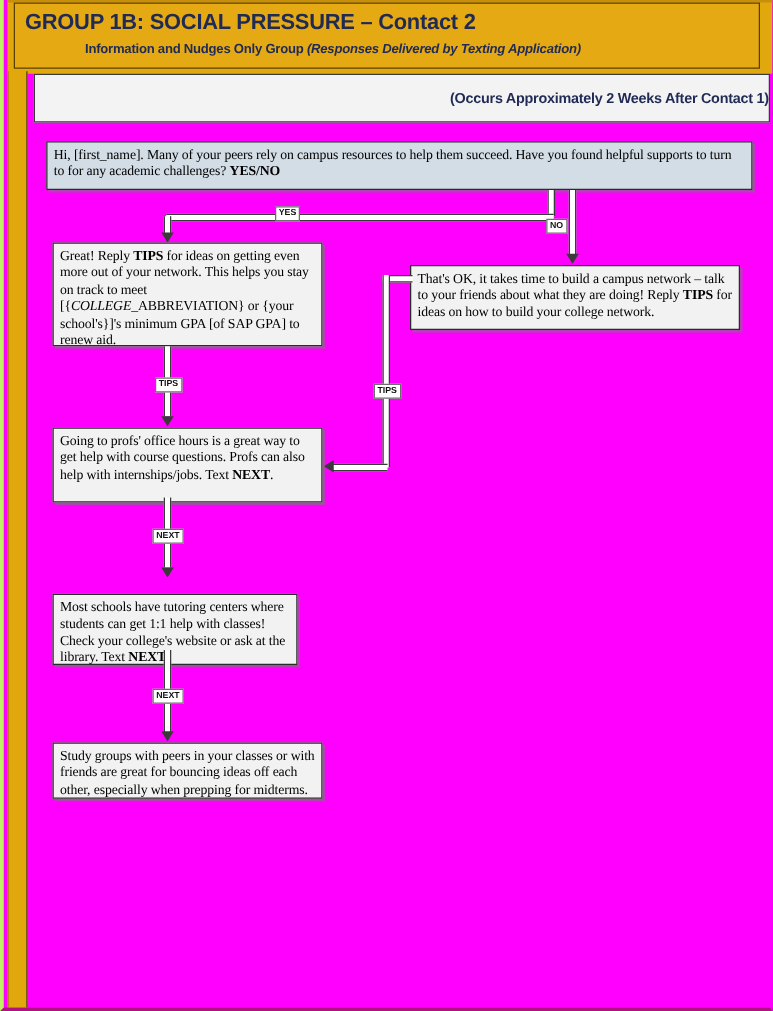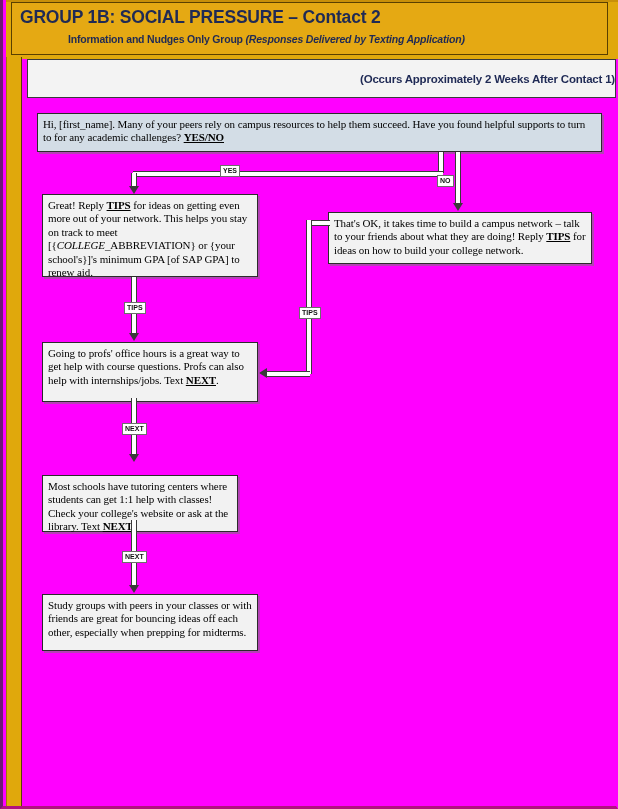--- a/index.html
+++ b/index.html
@@ -5,21 +5,21 @@
   html,body{margin:0;padding:0;}
   body{
     width:618px;height:809px;overflow:hidden;
     background:#cf00cf;
     font-family:"Liberation Sans", sans-serif;
   }
   #page{
     position:relative;width:618px;height:809px;
     background:#ff00ff;
     box-sizing:border-box;
-    border-left:3px solid #701a75;
+    border-left:3px solid #bef264;
     border-bottom:3px solid #b0127f;
     border-right:2px solid #ff00ff;
   }
   
   .gold-strip{
     position:absolute;left:3px;top:0;width:612px;height:57px;
     background:#e0a80c;
     border-top:2px solid #c8900a;
   }
   .gold-header{
@@ -66,32 +66,32 @@
   .msgbox{
     position:absolute;box-sizing:border-box;
     background:#f2f2f2;
     border:1px solid #2b2b2b;
     box-shadow:2px 2px 0 rgba(120,120,120,0.55);
     font-family:"Liberation Serif", serif;
     font-size:11px;line-height:13.4px;color:#000;
     padding:4px 5px 3px 5px;
     letter-spacing:-0.1px;
   }
-  .msgbox b{font-weight:bold;text-decoration:underline;}
+  .msgbox b{font-weight:bold;}
   .msgbox i{font-style:italic;}
   .box-q{
     left:14px;top:14px;width:565px;height:39px;
     background:#d3dde6;
     border:1px solid #2b2b2b;
   }
   .box-great{ left:19px;top:95px;width:216px;height:83px; }
   .box-ok{ left:305px;top:113px;width:264px;height:52px; }
   .box-profs{ left:19px;top:243px;width:216px;height:60px; }
   .box-tutor{ left:19px;top:376px;width:196px;height:57px; }
-  .box-study{ left:19px;top:495px;width:216px;height:57px; }
+  .box-study{ left:19px;top:495px;width:216px;height:45px; }
   
   .dline-v{
     position:absolute;width:4px;
     background:#ffffff;
     border-left:1px solid #3a3a3a;border-right:1px solid #3a3a3a;
     box-sizing:content-box;
   }
   .dline-h{
     position:absolute;height:4px;
     background:#ffffff;

